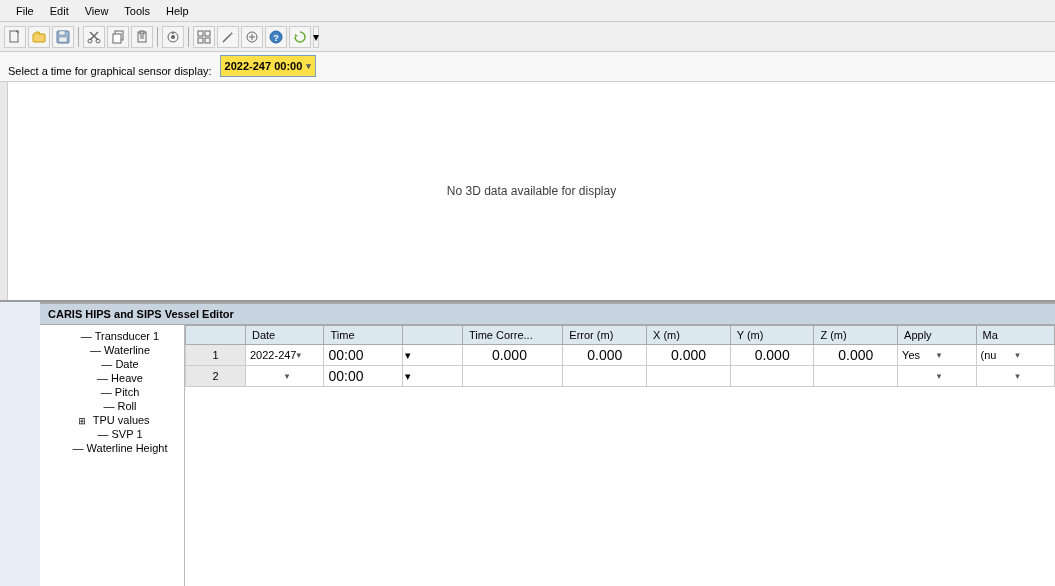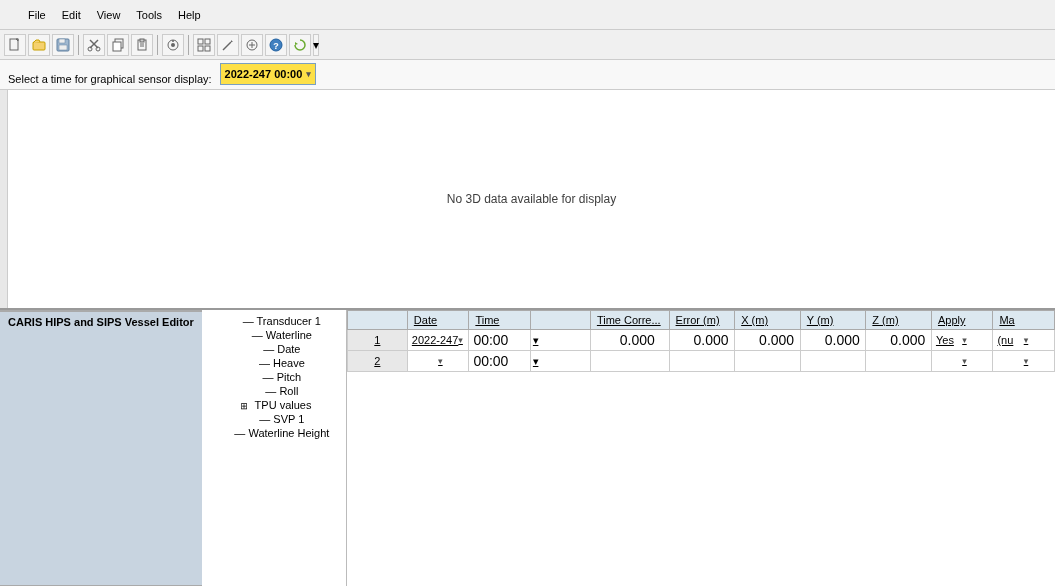--- a/index.html
+++ b/index.html
@@ -4,22 +4,22 @@
   <style>
     * { margin: 0; padding: 0; box-sizing: border-box; }
     body { font-family: 'Segoe UI', Tahoma, sans-serif; font-size: 11px; background: #f0f0f0; width: 1055px; height: 586px; overflow: hidden; }
 
     
     .menu-bar {
       background: #f0f0f0;
       border-bottom: 1px solid #ccc;
       display: flex;
       align-items: center;
-      padding: 2px 20px;
-      height: 30px;
+      padding: 2px 8px;
+      height: 22px;
     }
     .menu-item {
       padding: 2px 8px;
       cursor: pointer;
       color: #000;
     }
 
     
     .toolbar {
       background: #f0f0f0;
@@ -72,21 +72,23 @@
       background: #e8e8e8;
       border-right: 1px solid #ccc;
       position: absolute;
       left: 0; top: 0;
     }
 
     
     .bottom-panel {
       background: #e8eef5;
       display: flex;
+      flex-direction: column;
       flex: 1;
+      padding-left: 40px;
     }
     .panel-title {
       background: #c8d4e0;
       padding: 4px 8px;
       font-weight: bold;
       font-size: 11px;
       border-bottom: 1px solid #aaa;
       border-top: 2px solid #aaa;
     }
     .panel-content {
@@ -117,21 +119,20 @@
     
     .table-area {
       flex: 1;
       overflow: auto;
       background: white;
     }
     table {
       border-collapse: collapse;
       width: 100%;
       font-size: 11px;
-      text-decoration: underline;
     }
     thead tr {
       background: #dce8f0;
     }
     thead th {
       border: 1px solid #aaa;
       padding: 3px 6px;
       text-align: left;
       font-weight: normal;
       white-space: nowrap;

